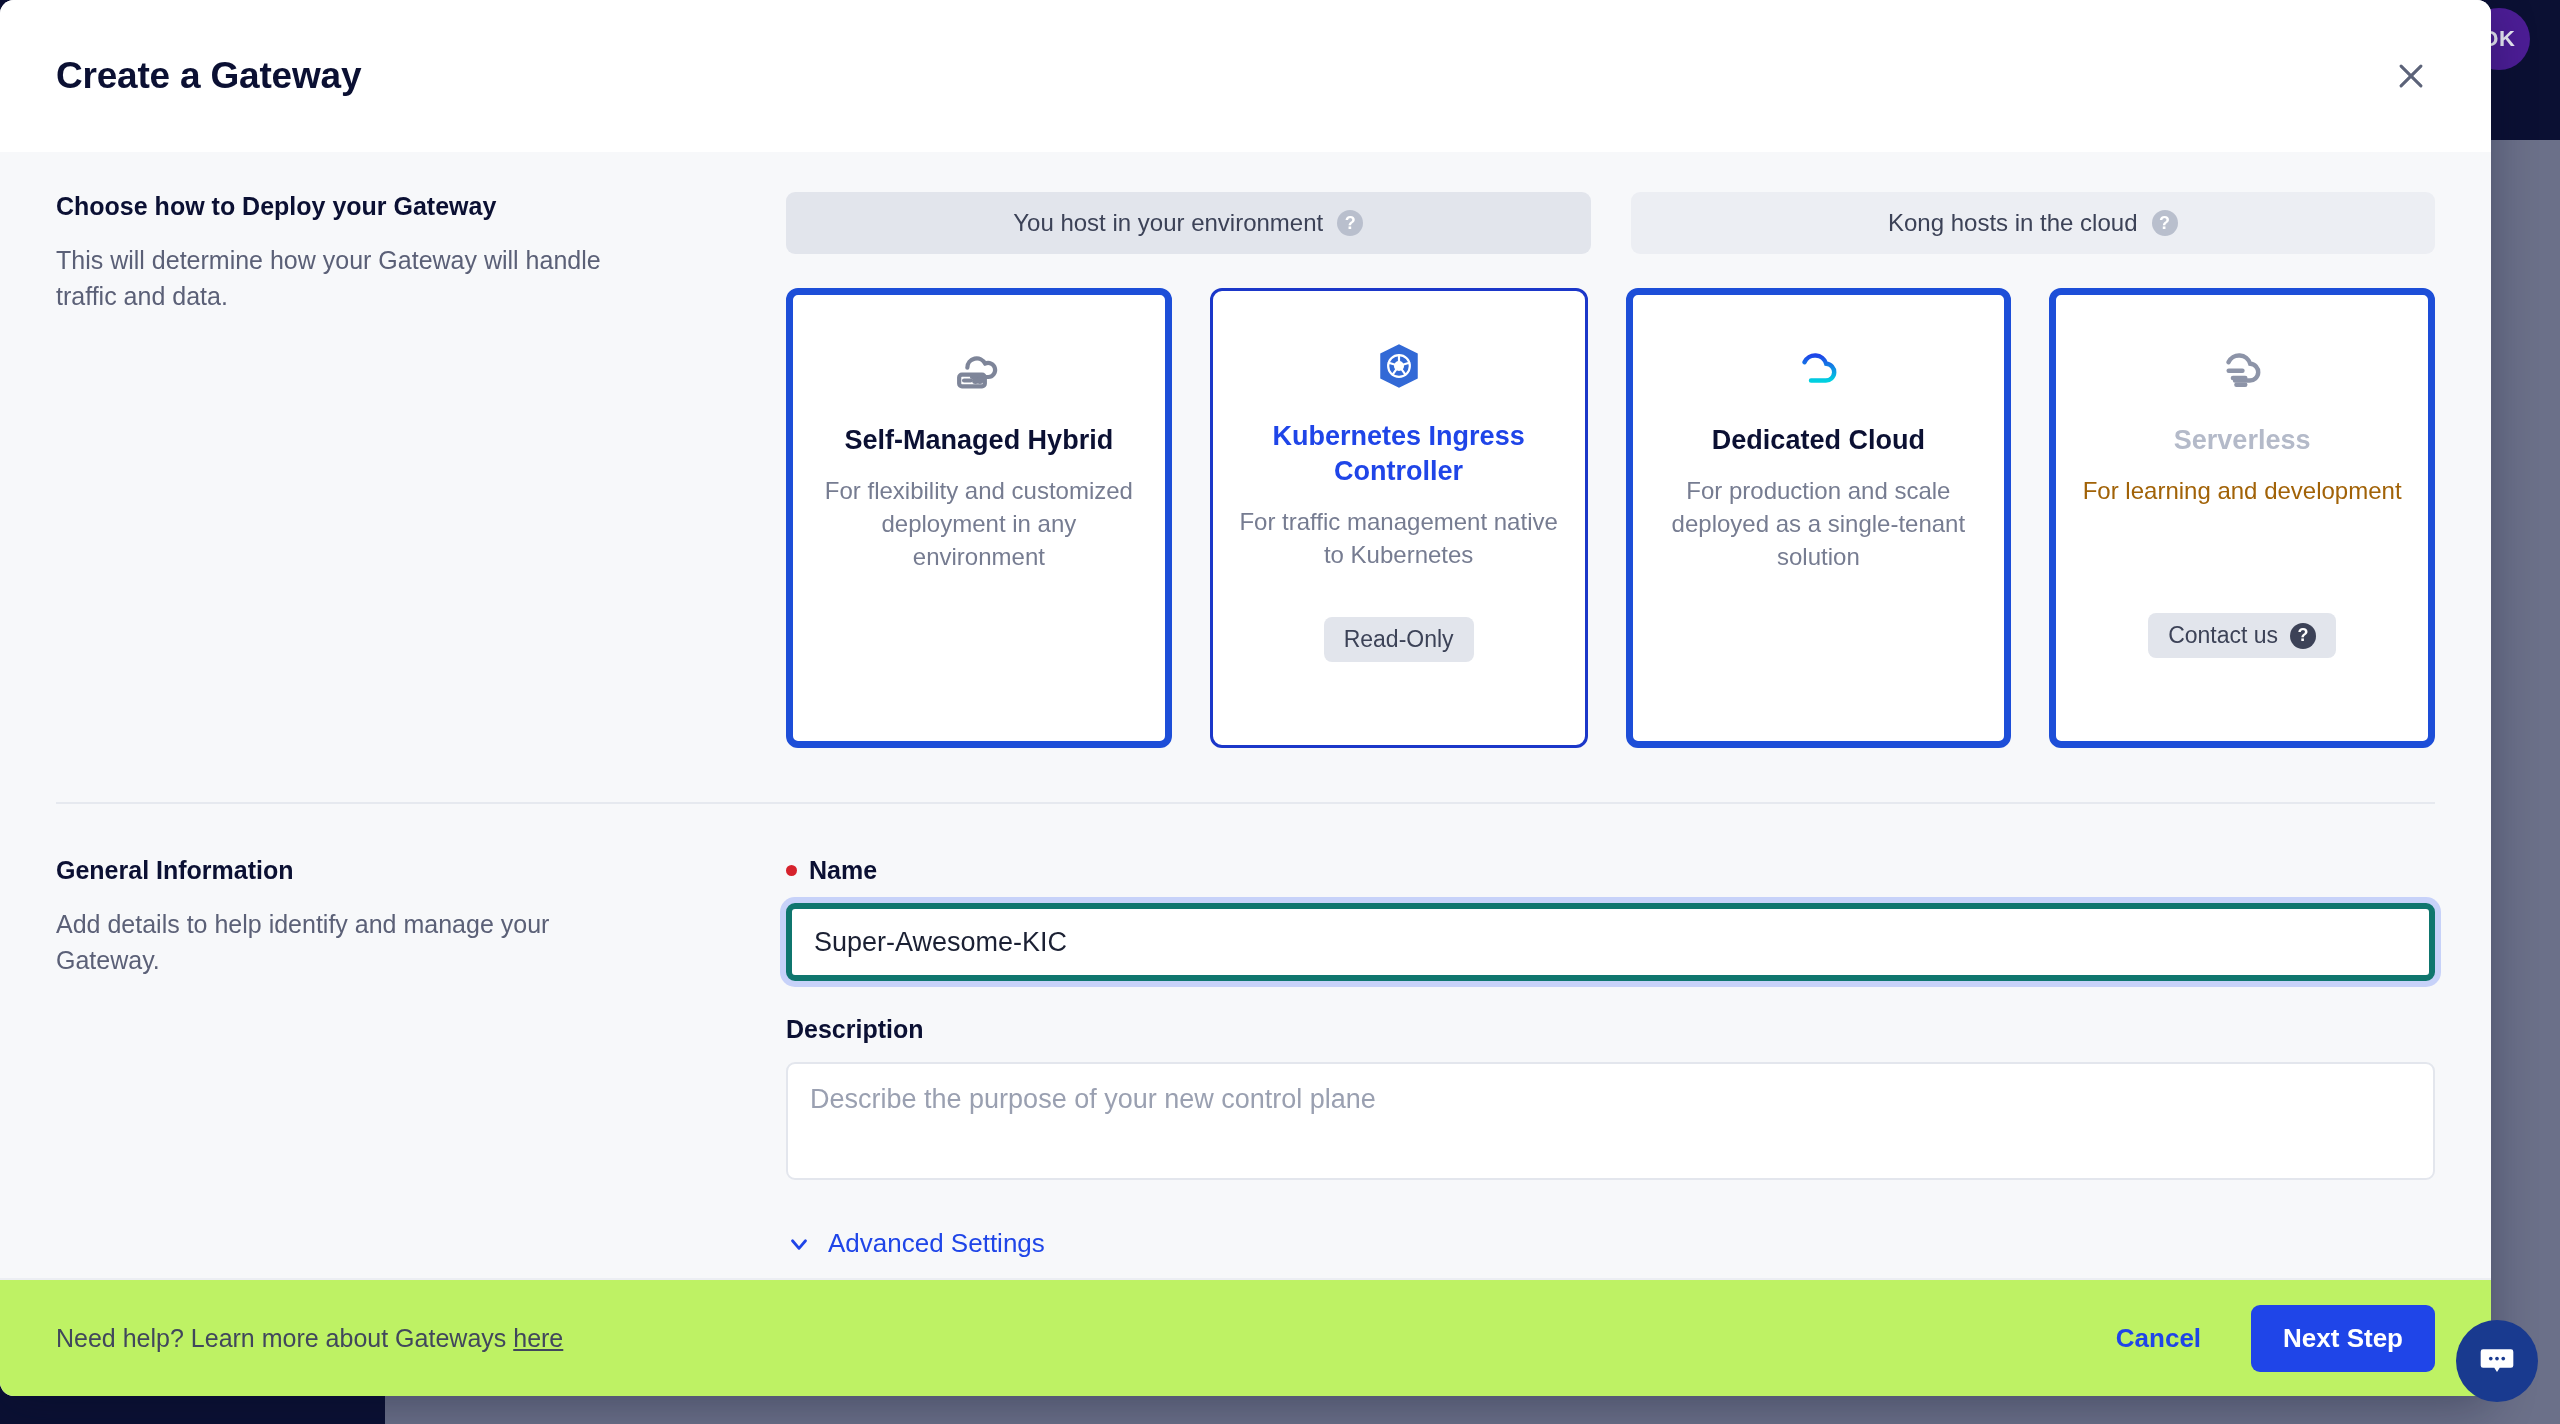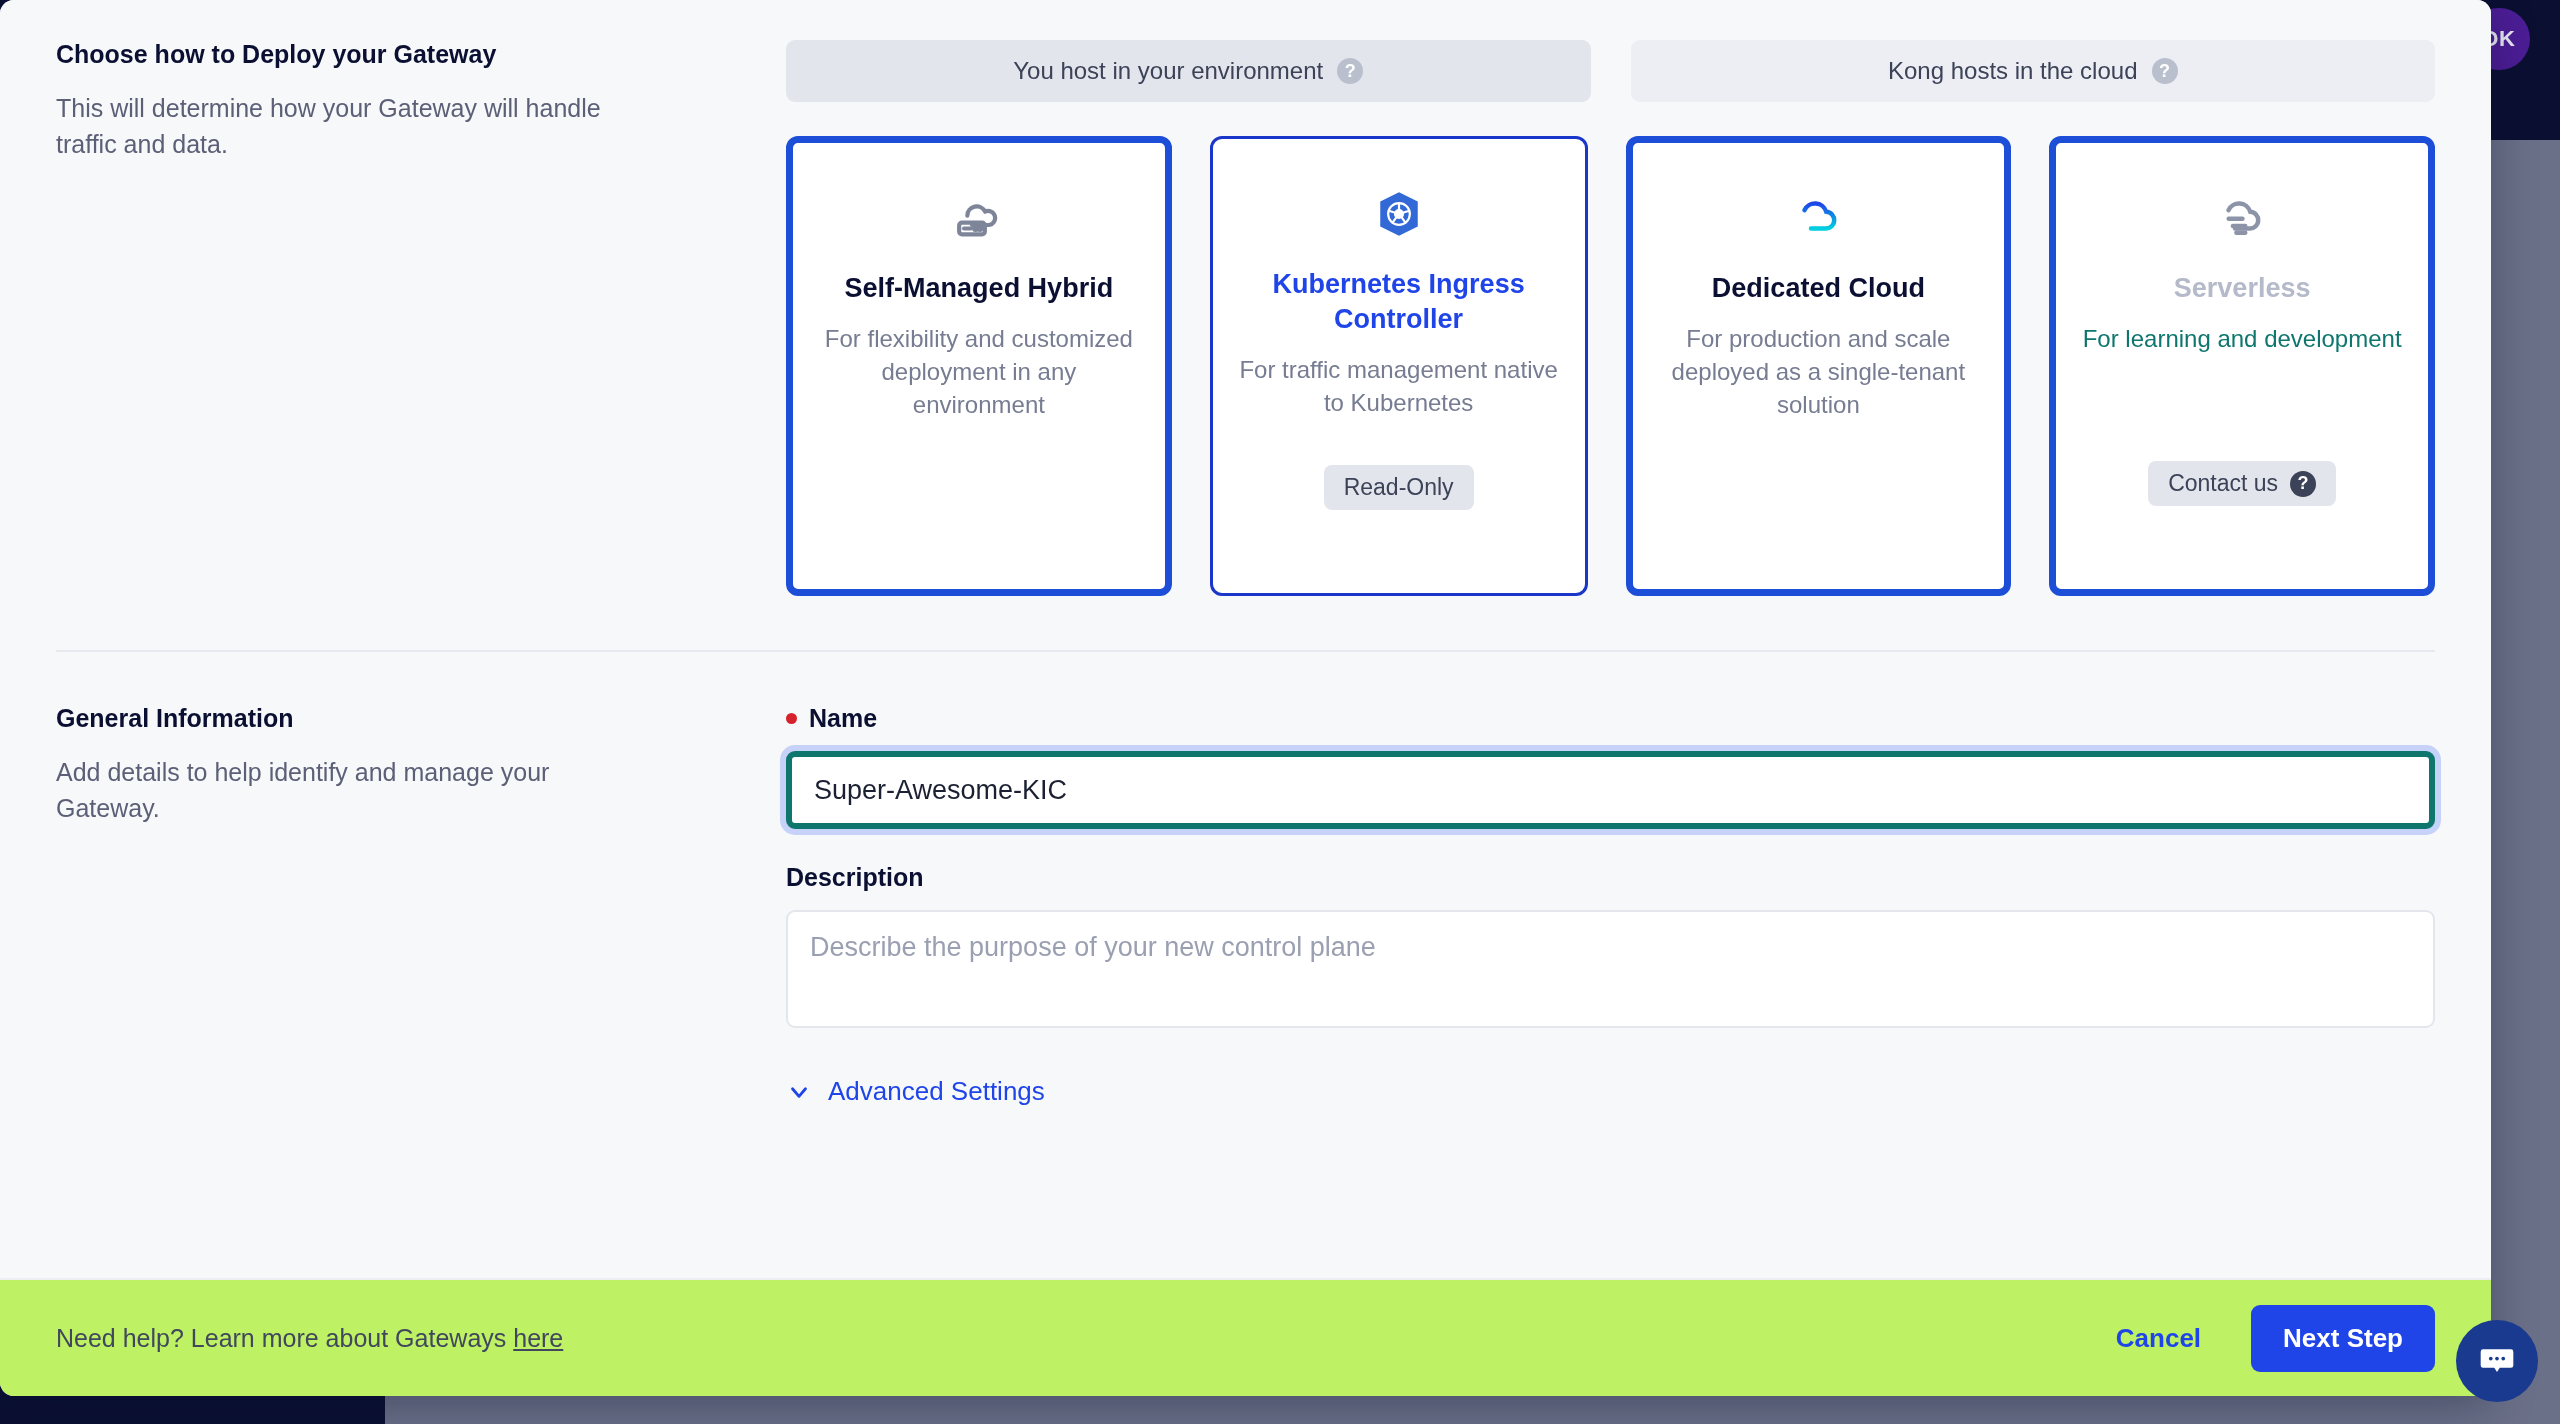--- a/index.html
+++ b/index.html
@@ -97,21 +97,21 @@
   }
   .card.selected { border: 3px solid #1b37c9; }
   .card-icon { height: 62px; margin-bottom: 22px; display: flex; align-items: center; }
   .card-title {
     font-size: 27px; font-weight: 700; color: #0b1033; line-height: 1.3;
     margin-bottom: 16px;
   }
   .card.selected .card-title { color: #1f45e8; }
   .card.disabled .card-title { color: #b4bac9; }
   .card-desc { font-size: 24px; color: #767c91; line-height: 1.38; }
-  .card.disabled .card-desc { color: #0f766e; }
+  .card.disabled .card-desc { color: #a16207; }
   .card-badge {
     position: absolute; left: 50%; transform: translateX(-50%); bottom: 83px;
     background: #e2e5ec; color: #3c4257; font-size: 23px;
     padding: 9px 20px; border-radius: 8px; white-space: nowrap;
     display: flex; align-items: center; gap: 12px;
   }
 
   .divider {
     height: 2px; background: #e6e9ef; margin: 54px 0 0 0;
   }
@@ -179,20 +179,29 @@
   <div class="side-ico" style="top:860px"></div>
   <div class="side-ico" style="top:960px"></div>
   <div class="side-ico" style="top:1060px"></div>
 </div>
 <div class="app-topbar">
   <div class="avatar-dk">DK</div>
 </div>
 
 <div class="modal">
 
+  <div class="modal-header">
+    <div class="modal-title">Create a Gateway</div>
+    <button class="close-btn" aria-label="Close">
+      <svg viewBox="0 0 24 24" fill="none" stroke="#5c6379" stroke-width="2.2" stroke-linecap="round">
+        <line x1="5" y1="5" x2="19" y2="19"></line>
+          <line x1="19" y1="5" x2="5" y2="19"></line>
+      </svg>
+    </button>
+  </div>
 
   <div class="modal-body">
 
     <div class="section">
       <div class="section-left">
         <div class="sec-heading">Choose how to Deploy your Gateway</div>
         <div class="sec-desc">This will determine how your Gateway will handle traffic and data.</div>
       </div>
       <div class="section-right">
 

